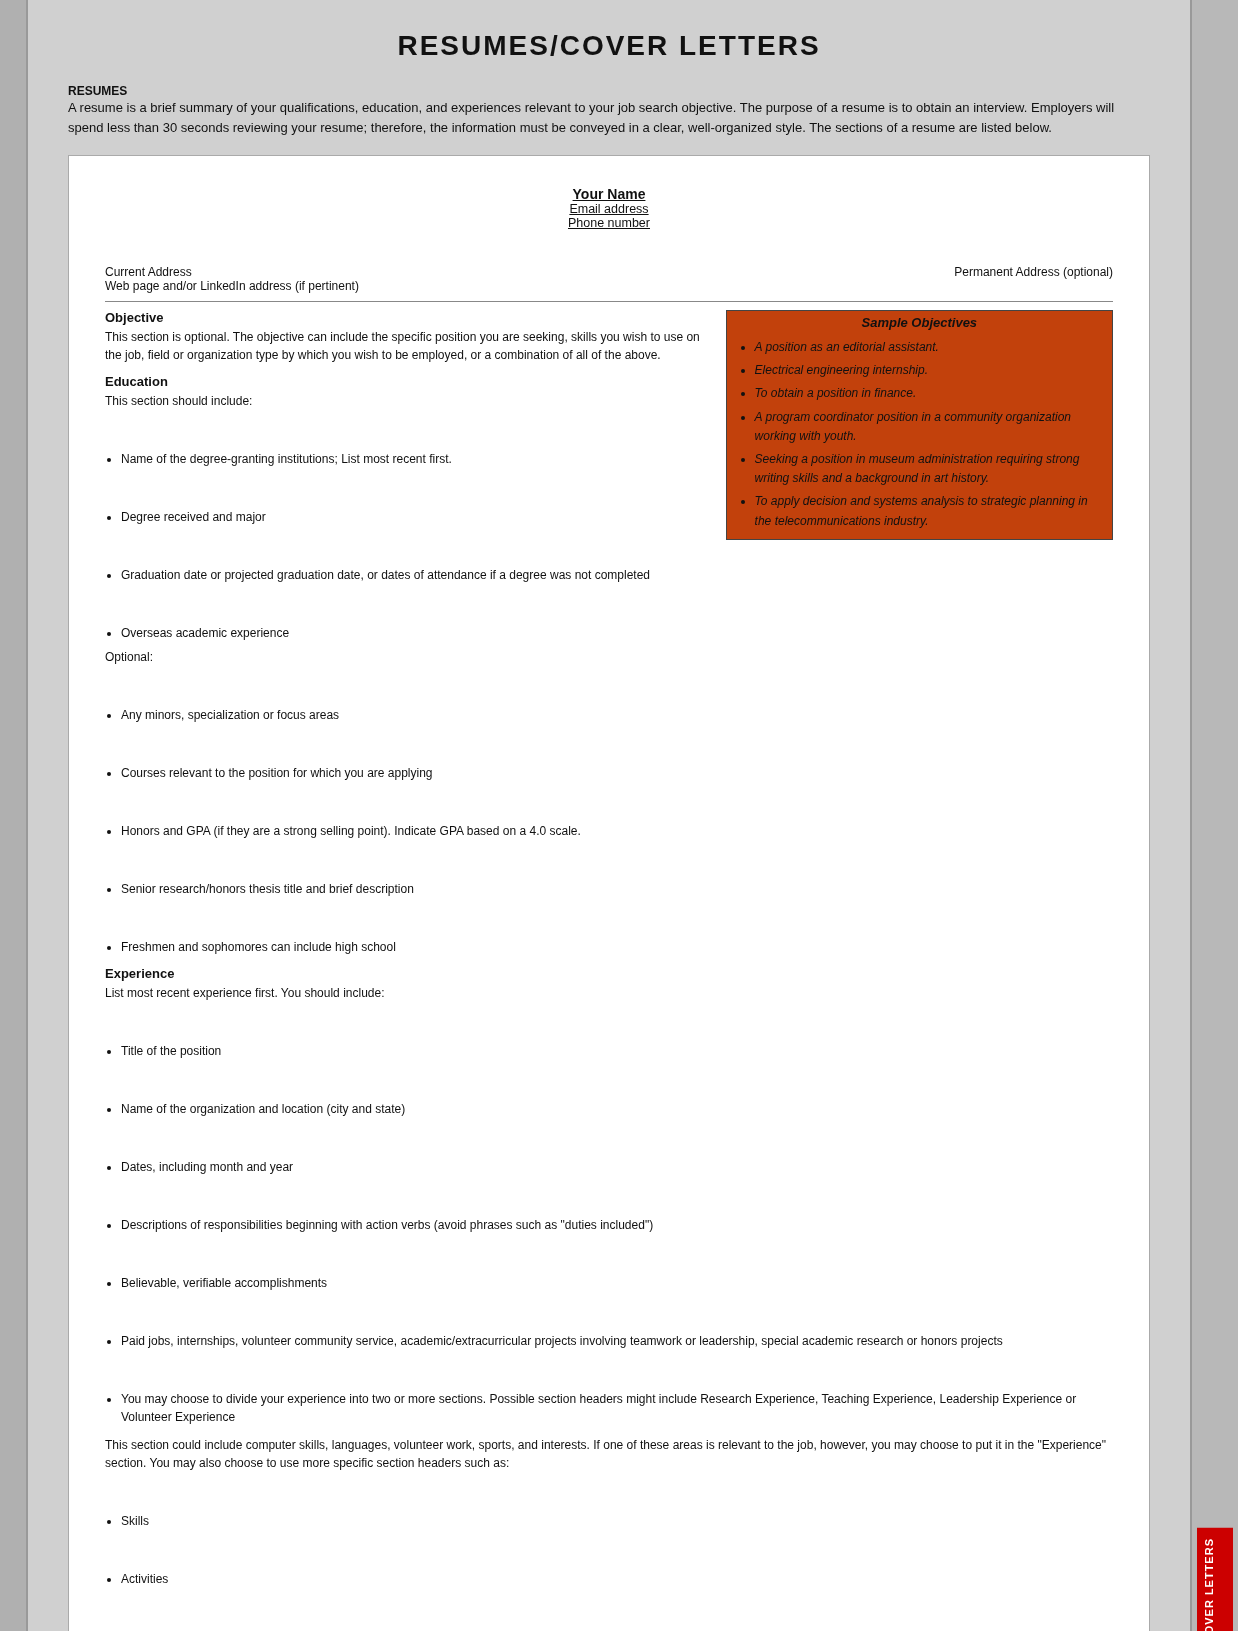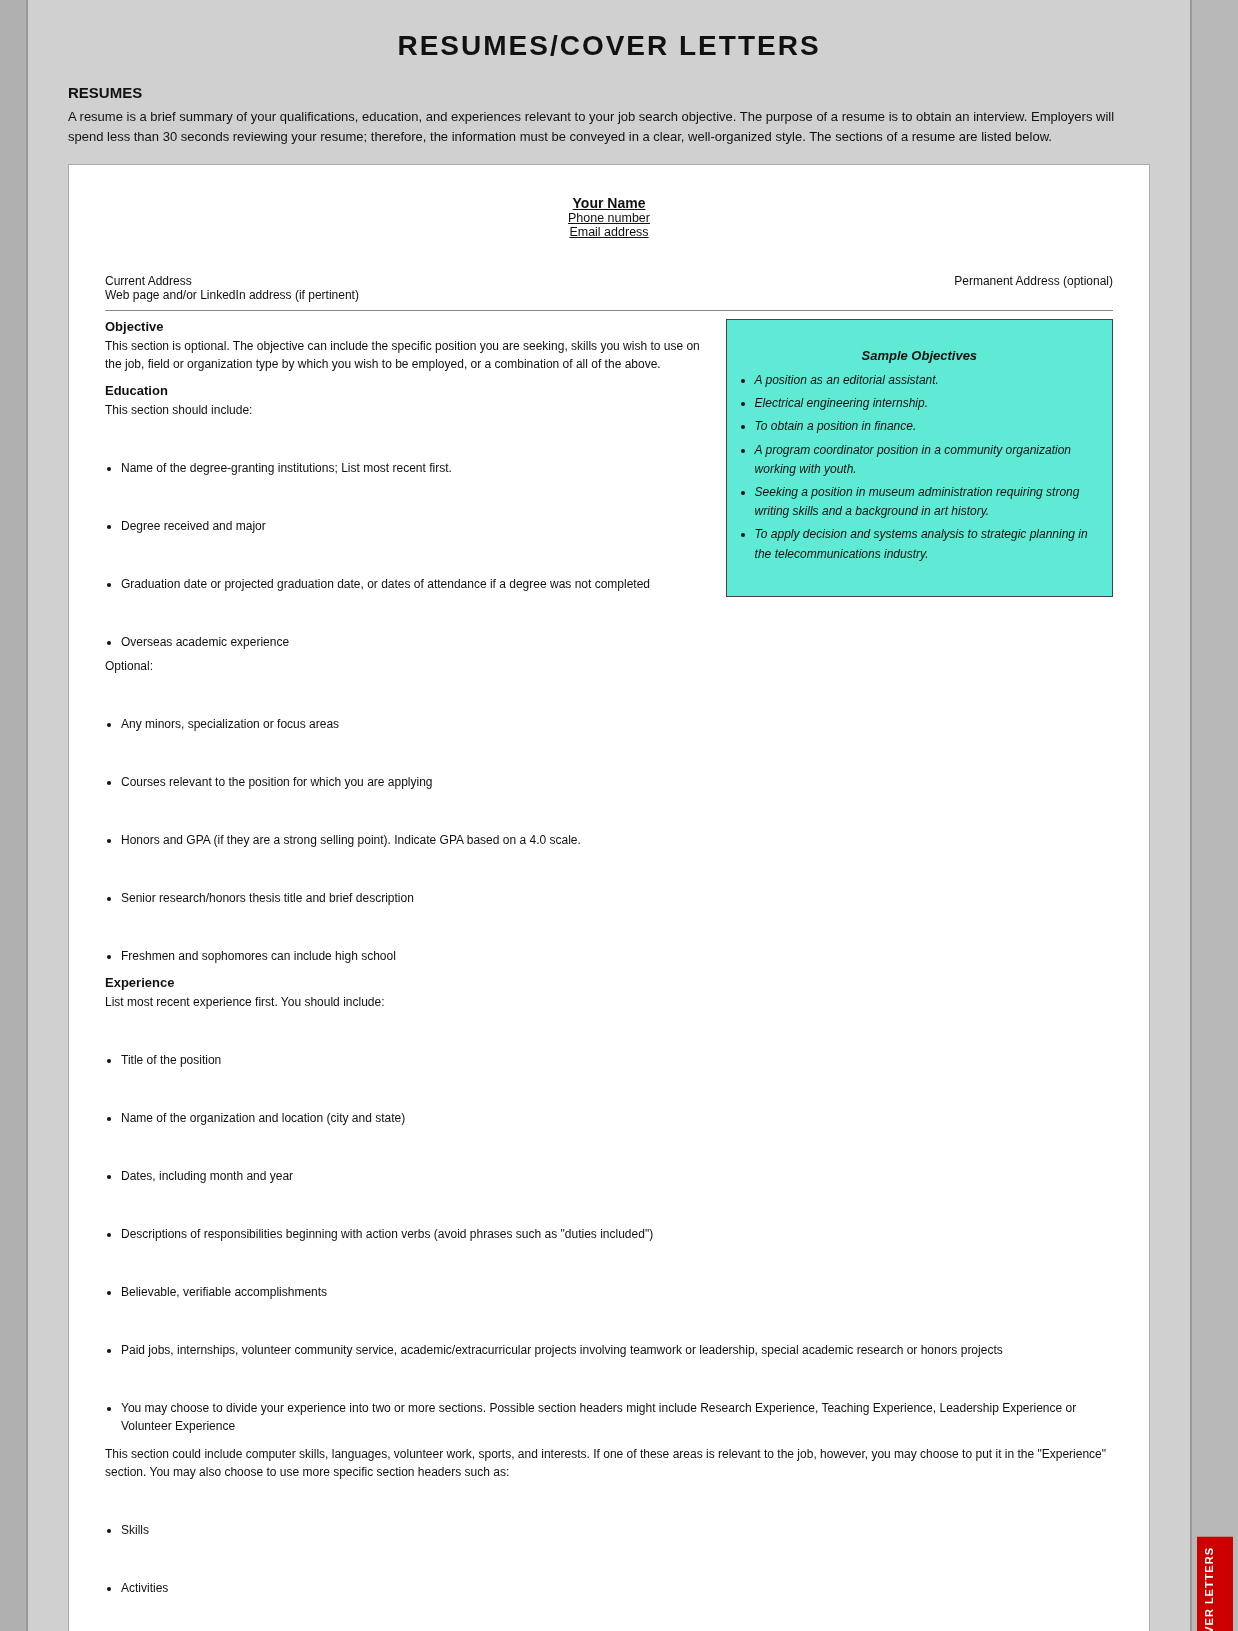--- a/index.html
+++ b/index.html
@@ -58,23 +58,22 @@
     .page-title {
       text-align: center;
       font-size: 28px;
       font-weight: 900;
       letter-spacing: 2px;
       margin-bottom: 22px;
       font-family: Arial Black, Arial, sans-serif;
     }
 
     .section-heading {
-      font-size: 15px;
-      font-weight: bold;
-      margin-bottom: 6px;
+      font-size: 12px;
+      font-weight: bold;
     }
 
     .intro-text {
       font-size: 13px;
       line-height: 1.5;
       margin-bottom: 18px;
     }
 
     .document-frame {
       background: #fff;
@@ -146,22 +145,22 @@
       flex: 1.4;
     }
 
     .doc-right-col {
       flex: 0.9;
       min-width: 220px;
     }
 
     .sample-objectives-box {
       border: 1.5px solid #444;
-      padding: 28px 14px;
-      background: #5eead4;
+      padding: 4px 14px;
+      background: #c2410c;
       font-size: 12px;
     }
 
     .sample-objectives-box .box-title {
       font-weight: bold;
       font-style: italic;
       text-align: center;
       margin-bottom: 8px;
       font-size: 13px;
     }
@@ -208,22 +207,22 @@
 
   <div class="page-title">RESUMES/COVER LETTERS</div>
 
   <div class="section-heading">RESUMES</div>
   <div class="intro-text">A resume is a brief summary of your qualifications, education, and experiences relevant to your job search objective. The purpose of a resume is to obtain an interview. Employers will spend less than 30 seconds reviewing your resume; therefore, the information must be conveyed in a clear, well-organized style. The sections of a resume are listed below.</div>
 
   <div class="document-frame">
 
     <div class="doc-header">
       <div class="name">Your Name</div>
+      <div class="contact">Email address</div>
       <div class="contact">Phone number</div>
-      <div class="contact">Email address</div>
     </div>
 
     <div class="doc-two-col">
       <div>
         <div>Current Address</div>
         <div>Web page and/or LinkedIn address (if pertinent)</div>
       </div>
       <div>Permanent Address (optional)</div>
     </div>
 

